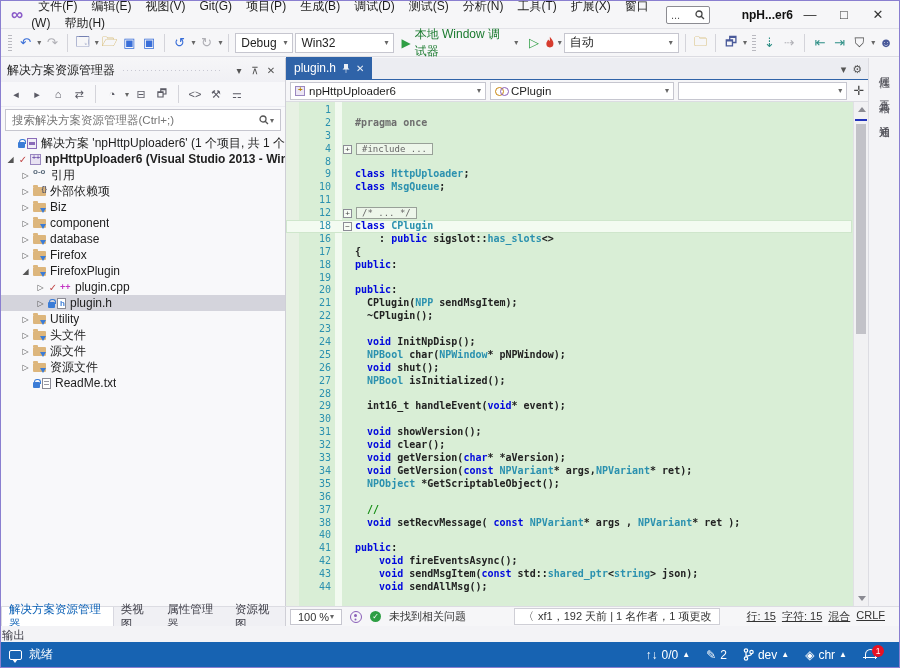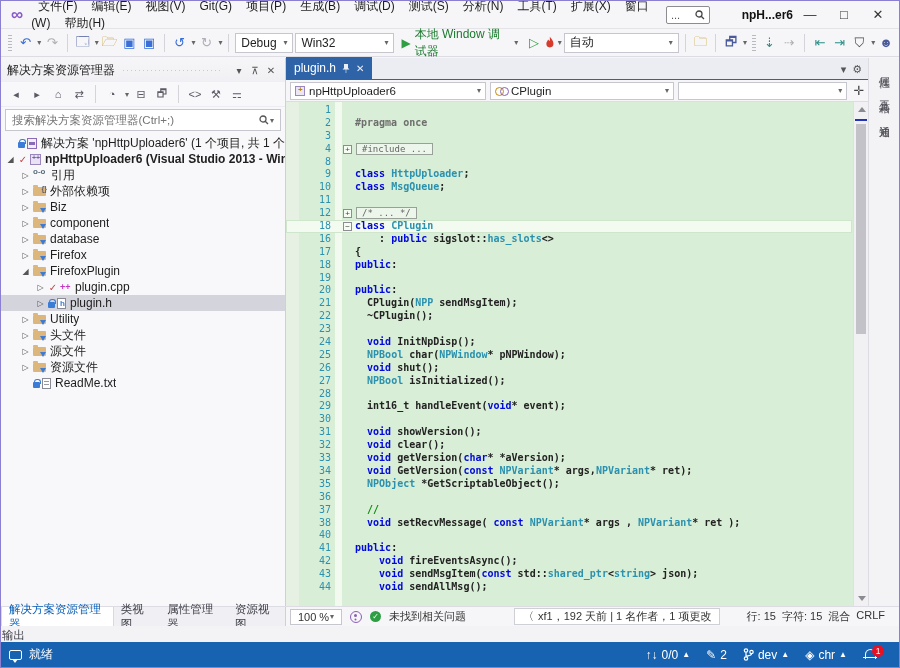--- a/index.html
+++ b/index.html
@@ -108,21 +108,21 @@
   .bottomstrip { position:absolute; top:605px; left:0; right:0; height:20px; display:flex; background:#f3f3f6; border-top:1px solid #dcdce2; }
   .panel-tabs { width:285px; display:flex; align-items:stretch; border-right:1px solid #cfcfd6; background:#f0f0f4; }
   .ptab { padding:0 7px; display:flex; align-items:center; font-size:11.5px; color:#3c3c46; }
   .ptab.active { background:#fff; color:#0a60b6; border-right:1px solid #d8d8e0; border-left:1px solid #d8d8e0; }
   .doc-status { flex:1; display:flex; align-items:center; font-size:11px; color:#333; padding:0 4px; gap:8px; background:#f6f6f8; }
   .zoom-combo { width:52px; height:16px; border:1px solid #c6c6cf; background:#fff; display:flex; align-items:center; justify-content:center; padding:0 4px; }
   .ls-icon { width:12px; height:12px; border-radius:50%; border:1.5px solid #8a5fb8; position:relative; }
   .ls-icon::after { content:""; position:absolute; left:3px; top:2px; width:3px; height:3px; border-radius:50%; background:#8a5fb8; box-shadow:0 4px 0 -0.5px #8a5fb8; }
   .okdot { width:11px; height:11px; border-radius:50%; background:#2e9e44; color:#fff; font-size:8px; line-height:11px; text-align:center; }
   .codelens { border:1px solid #cfcfd6; background:#fff; height:17px; display:flex; align-items:center; padding:0 8px; gap:4px; margin-left:40px; }
-  .ds-right { margin-left:auto; display:flex; gap:6px; padding-right:10px; }
+  .ds-right { margin-left:auto; display:flex; gap:6px; padding-right:10px;text-decoration:underline; }
 
   
   .output-row { position:absolute; top:625px; left:0; right:0; height:18px; background:#f3f3f6; display:flex; align-items:center; }
   .output-tab { font-size:11.5px; color:#3c3c46; padding:0 1px; }
 
   
   .statusbar { position:absolute; bottom:0; left:0; right:0; height:25px; background:#1763b2; color:#fff; display:flex; align-items:center; font-size:12px; }
   .sb-left { display:flex; align-items:center; gap:7px; padding-left:8px; }
   .chat-ico { width:13px; height:10px; border:1.4px solid #fff; border-radius:2px; position:relative; }
   .chat-ico::after { content:""; position:absolute; left:2px; bottom:-4px; border-left:3px solid transparent; border-right:3px solid transparent; border-top:4px solid #fff; }

